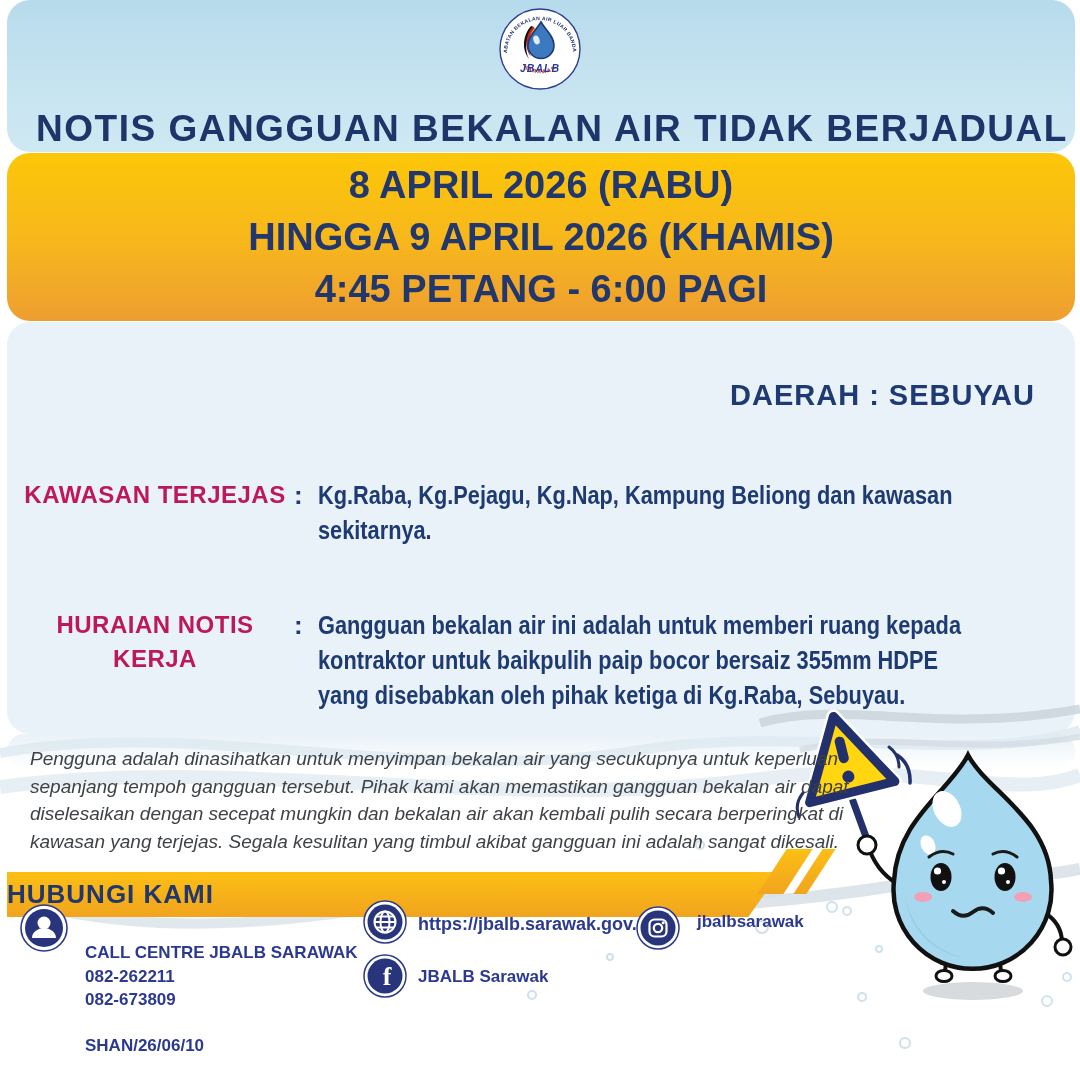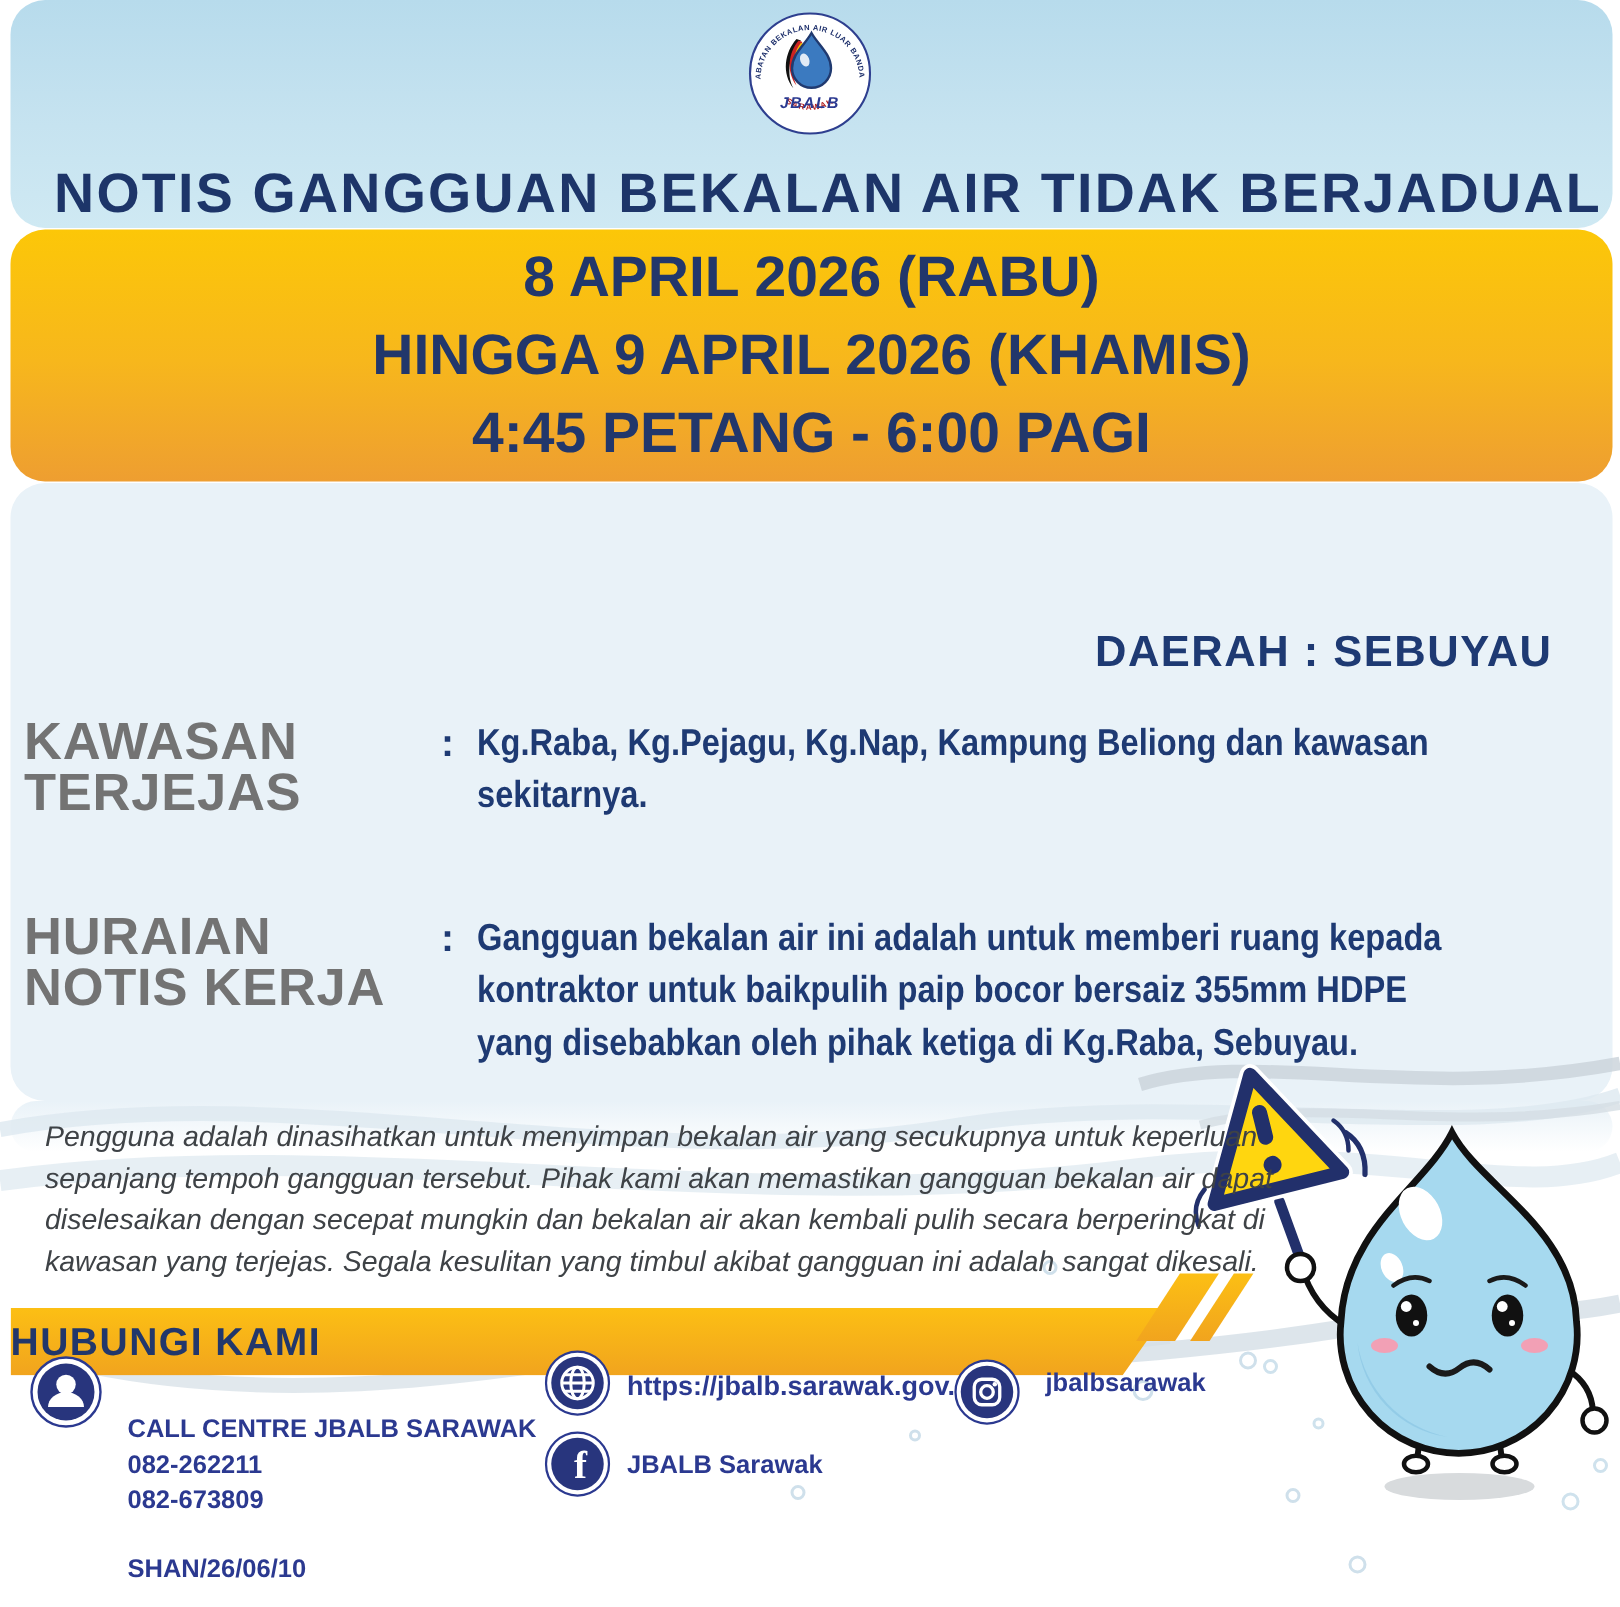--- a/index.html
+++ b/index.html
@@ -11,25 +11,25 @@
   .poster-title{position:absolute;top:91px;left:12px;width:100%;text-align:center;
         font-size:37px;font-weight:bold;color:#1d3569;letter-spacing:1.5px;white-space:nowrap;margin-top:17px;}
   .schedule-band{top:153px;height:168px;
         background:linear-gradient(180deg,#fcc708 0%,#f7b71c 52%,#ee9e31 100%);
         display:flex;flex-direction:column;justify-content:center;}
   .schedule-line{font-size:38px;font-weight:bold;color:#22376b;text-align:center;line-height:52px;white-space:nowrap;}
   .body-band{top:322px;height:412px;background:#e9f2f8;}
   .body-fade{top:734px;height:34px;background:linear-gradient(180deg,#e9f2f8 0%,rgba(233,242,248,0) 100%);}
   .navy{color:#1e3a73;font-weight:bold;}
   .bahagian-row{position:absolute;top:387px;left:16px;font-size:29px;letter-spacing:1px;white-space:nowrap;}
-  .daerah-row{position:absolute;top:379px;right:45px;font-size:29px;letter-spacing:1px;white-space:nowrap;margin-top:40px;}
+  .daerah-row{position:absolute;top:379px;right:45px;font-size:29px;letter-spacing:1px;white-space:nowrap;}
   .detail-row{position:absolute;left:16px;display:flex;align-items:flex-start;}
   .kawasan-row{top:478px;}
   .huraian-row{top:608px;}
-  .detail-label{width:278px;font-size:35px;font-weight:bold;color:#737373;letter-spacing:.5px;line-height:34px;}
+  .detail-label{width:278px;font-size:24px;font-weight:bold;color:#be185d;letter-spacing:.5px;line-height:34px;text-align:center;}
   .detail-colon{width:24px;font-size:26px;font-weight:bold;color:#1e3a73;line-height:34px;}
   .detail-value{width:765px;font-size:25px;font-weight:bold;color:#1e3a73;line-height:35px;
         transform:scaleX(.87);transform-origin:left top;}
   .advisory{position:absolute;top:745px;left:30px;width:835px;font-size:19px;font-style:italic;
         color:#3e4246;line-height:27.5px;z-index:3;}
   .hubungi-banner{position:absolute;top:872px;left:7px;width:773px;height:45px;z-index:3;
         clip-path:polygon(0 0,100% 0,95.9% 100%,0 100%);
         background:linear-gradient(180deg,#fcbf14 0%,#f1a41e 100%);
         display:flex;align-items:center;justify-content:flex-start;}
   .hubungi-text{font-size:26px;font-weight:bold;color:#22376b;letter-spacing:1px;}

